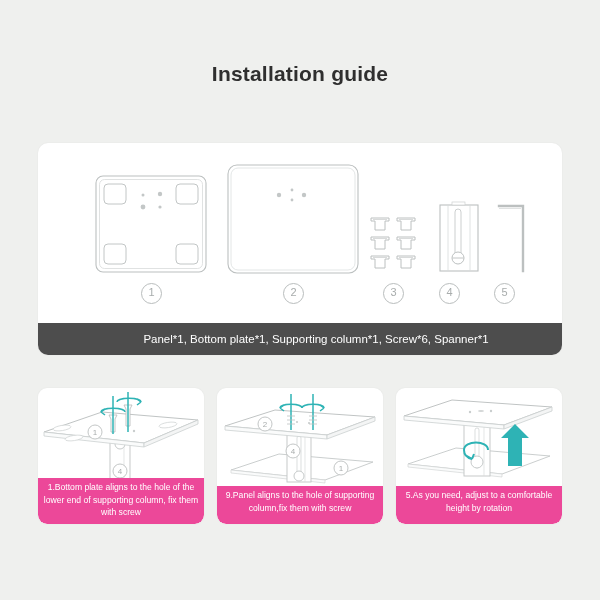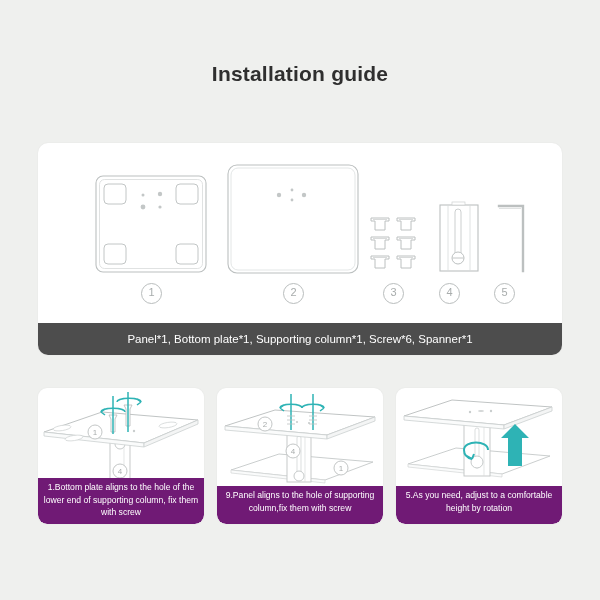--- a/index.html
+++ b/index.html
@@ -56,20 +56,21 @@
     left: 0;
     bottom: 0;
     width: 524px;
     height: 32px;
     line-height: 32px;
     background: #4d4d4d;
     color: #ffffff;
     font-size: 11.5px;
     text-align: center;
     white-space: nowrap;
+    padding-left: 16px;
   }
 
   
   .badge {
     position: absolute;
     width: 19px;
     height: 19px;
     border: 1.3px solid #b9bdbd;
     border-radius: 50%;
     color: #a8acac;
@@ -99,21 +100,21 @@
     left: 0; top: 0;
     width: 166px;
     height: 98px;
   }
   .step-caption {
     position: absolute;
     left: 0;
     bottom: 0;
     width: 166px;
     min-height: 38px;
-    background: #701a75;
+    background: #ec4899;
     color: #ffffff;
     font-size: 8.6px;
     line-height: 12.6px;
     text-align: center;
     padding: 3px 4px 4px;
     box-sizing: border-box;
     border-radius: 0 0 9px 9px;
   }
   #step-1 .step-caption { height: 46px; }
   #step-2 .step-caption { height: 34px; }

